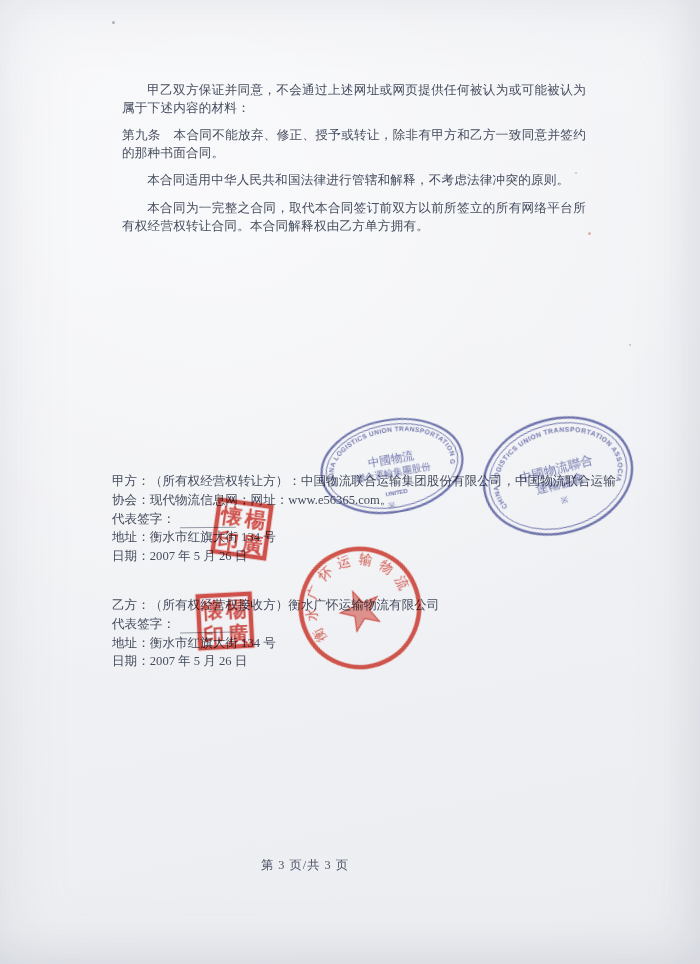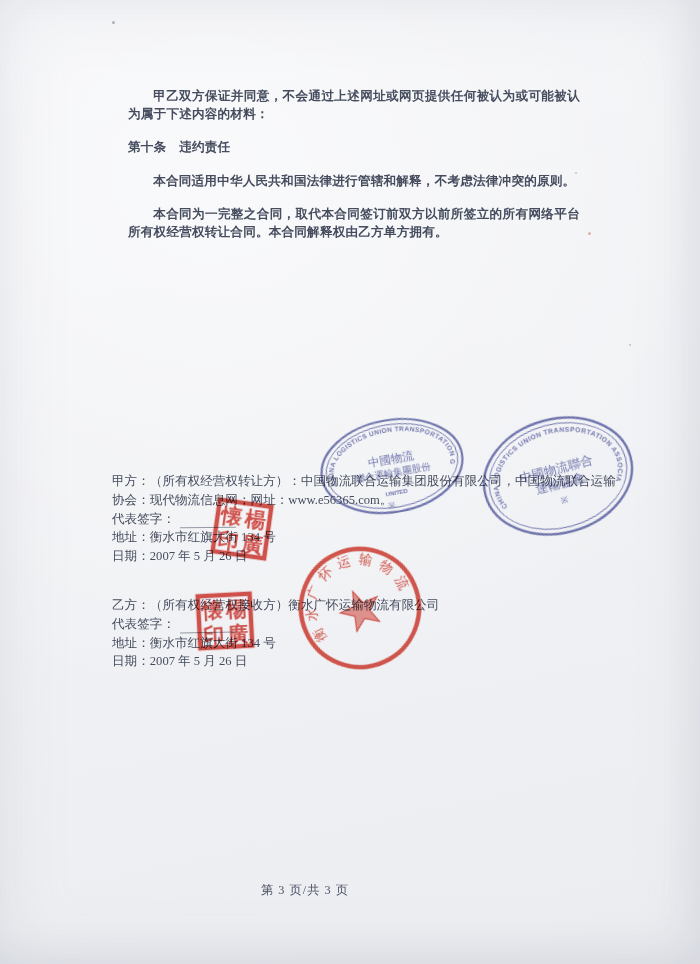--- a/index.html
+++ b/index.html
@@ -11,37 +11,37 @@
     box-shadow: inset 0 0 70px rgba(140,148,162,.16), inset -10px -12px 30px rgba(148,156,170,.12);
     font-family:"Liberation Serif","DejaVu Serif",serif;
     color:#454c5e;
   }
   
   .doc{
     position:absolute;left:112px;top:72px;width:484px;
     font-size:12.6px;line-height:17.6px;text-align:justify;
     letter-spacing:.2px;
   }
-  .doc p{margin:16px;font-weight:bold;}
+  .doc p{margin:10px;}
   .ind{text-indent:2em;}
   .g1{margin-top:20px;}
   .g2{margin-top:13px;}
   
   .party{position:absolute;left:112px;width:545px;font-size:12.6px;line-height:18.8px;}
   .party p{margin:0;white-space:nowrap;}
   .party-a{top:472px;}
   .party-b{top:596px;}
   .sig-underline{
     position:absolute;height:1px;background:rgba(70,78,96,.55);width:56px;
   }
   .ul-a{left:180px;top:527px;transform:rotate(-.5deg);}
   .ul-b{left:180px;top:632px;transform:rotate(-.8deg);}
   
   .footer{
-    position:absolute;left:0;top:882px;width:610px;text-align:center;
+    position:absolute;left:0;top:857px;width:610px;text-align:center;
     font-size:12.3px;letter-spacing:1px;color:#4a5164;
   }
   
   .stamp{position:absolute;mix-blend-mode:multiply;opacity:.9;filter:blur(.35px);}
   .stamp svg{display:block;overflow:visible;}
   .oval-group{left:317px;top:416px;transform:rotate(-10deg);}
   .oval-assoc{left:478px;top:414px;transform:rotate(-15deg);}
   .circle-company{left:295px;top:543px;transform:rotate(-24deg);}
   .seal-a{left:213px;top:500px;transform:rotate(8deg);}
   .seal-b{left:196px;top:592px;transform:rotate(-3deg);}
@@ -53,21 +53,21 @@
   .speck3{left:629px;top:344px;width:2px;height:2px;background:rgba(120,126,140,.45);}
   .speck4{left:575px;top:172px;width:2px;height:2px;background:rgba(150,110,110,.4);}
 </style>
 </head>
 <body>
 
 <div class="page">
 
   <div class="doc">
     <p class="ind">甲乙双方保证并同意，不会通过上述网址或网页提供任何被认为或可能被认为属于下述内容的材料：</p>
-    <p class="g2">第十条　违约责任</p>
+    <p>第九条　本合同不能放弃、修正、授予或转让，除非有甲方和乙方一致同意并签约的那种书面合同。</p>
     <p class="ind">本合同适用中华人民共和国法律进行管辖和解释，不考虑法律冲突的原则。</p>
     <p class="ind">本合同为一完整之合同，取代本合同签订前双方以前所签立的所有网络平台所有权经营权转让合同。本合同解释权由乙方单方拥有。</p>
   </div>
 
   <div class="party party-a">
     <p>甲方：（所有权经营权转让方）：中国物流联合运输集团股份有限公司，中国物流联合运输</p>
     <p>协会：现代物流信息网；网址：www.e56365.com。</p>
     <p>代表签字：</p>
     <p>地址：衡水市红旗大街 134 号</p>
     <p>日期：2007 年 5 月 26 日</p>

